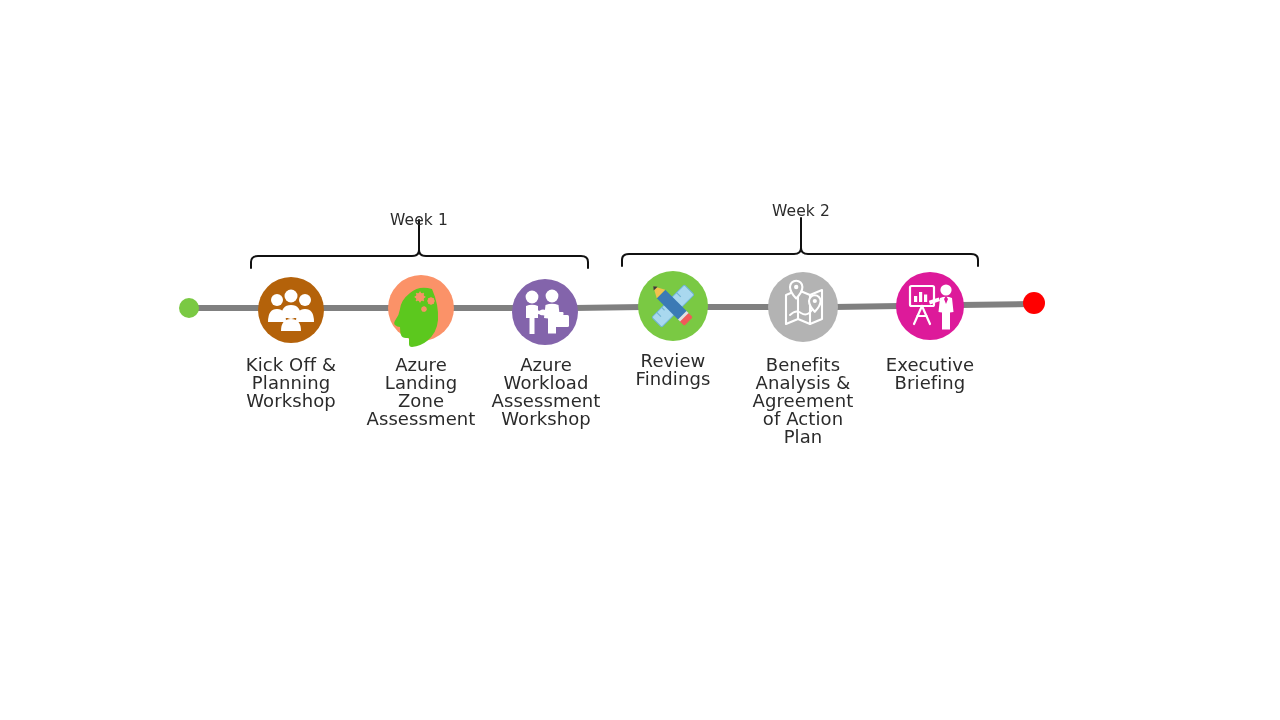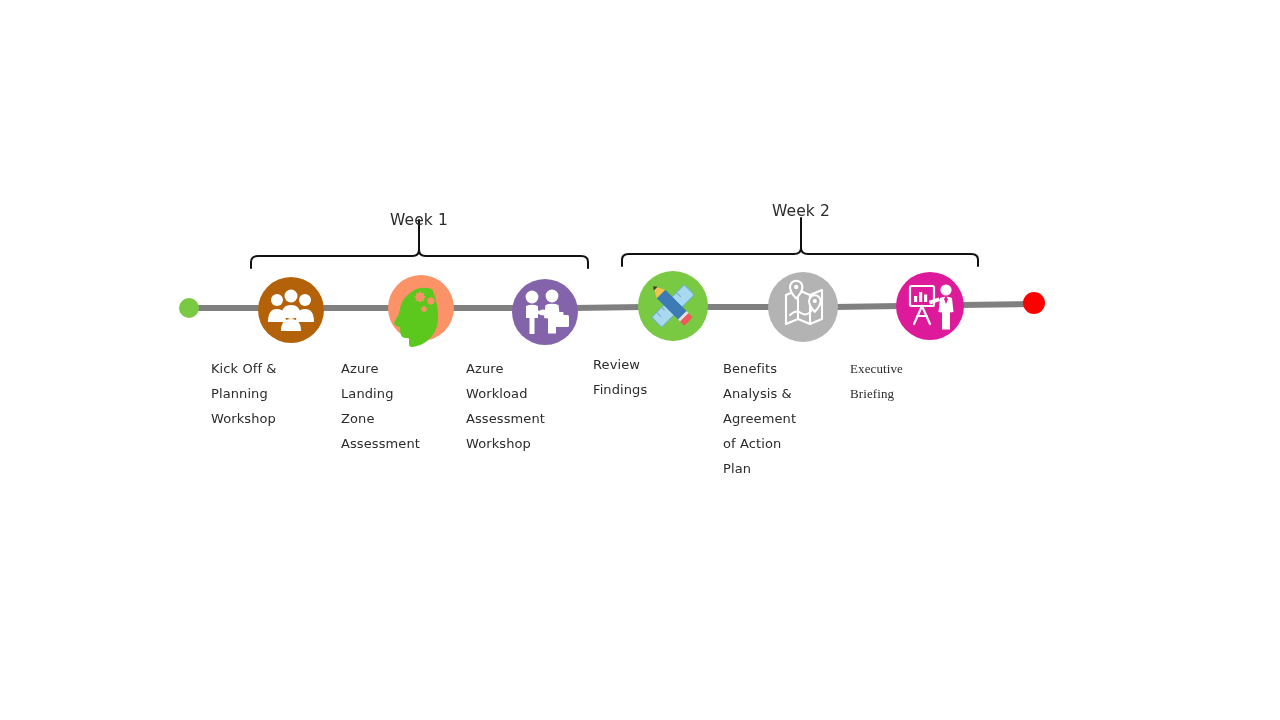--- a/index.html
+++ b/index.html
@@ -24,23 +24,24 @@
   #timeline-svg {
     position: absolute;
     left: 0;
     top: 0;
     width: 1280px;
     height: 720px;
     display: block;
   }
   .milestone-label {
     position: absolute;
+    text-align: center;
     font-family: "DejaVu Sans", "Liberation Sans", sans-serif;
-    font-size: 13px;
-    line-height: 25px;
+    font-size: 18px;
+    line-height: 18px;
     color: #2b2b2b;
     white-space: pre-line;
     letter-spacing: 0.1px;
   }
   .week-label {
     position: absolute;
     text-align: center;
     font-family: "DejaVu Sans", "Liberation Sans", sans-serif;
     font-size: 15.5px;
     line-height: 19px;
@@ -235,16 +236,16 @@
 
   <div class="milestone-label" style="left:593px; top:352px; width:160px;">Review
 Findings</div>
 
   <div class="milestone-label" style="left:723px; top:356px; width:160px;">Benefits
 Analysis &amp;
 Agreement
 of Action
 Plan</div>
 
-  <div class="milestone-label" style="left:850px; top:356px; width:160px;font-family:Liberation Serif, serif;">Executive
+  <div class="milestone-label" style="left:850px; top:356px; width:160px;">Executive
 Briefing</div>
 
 </div>
 
 </body></html>

